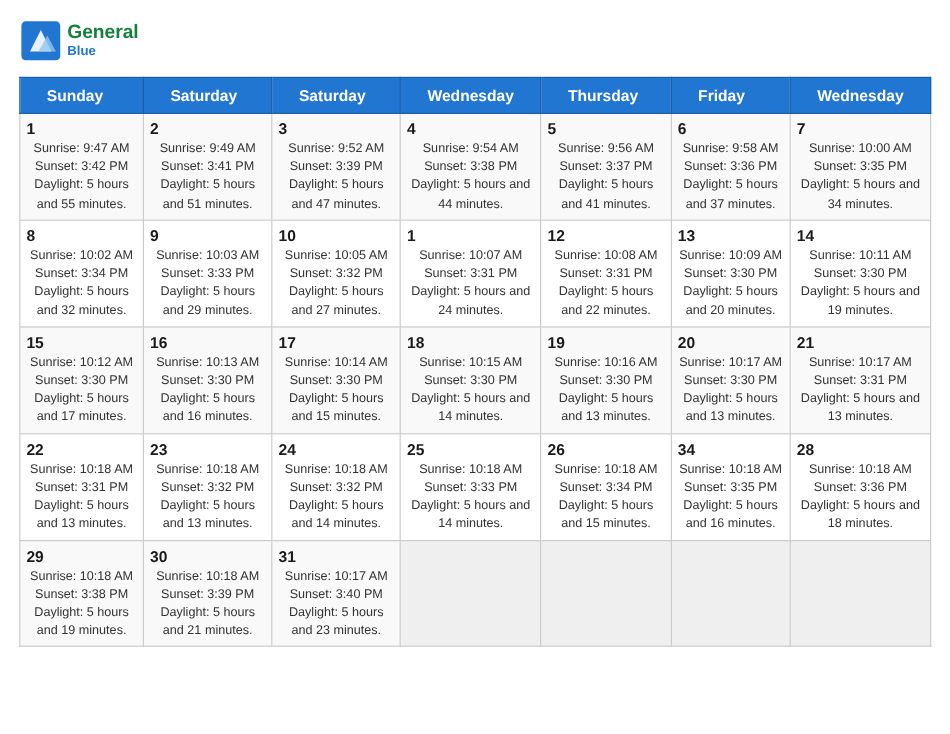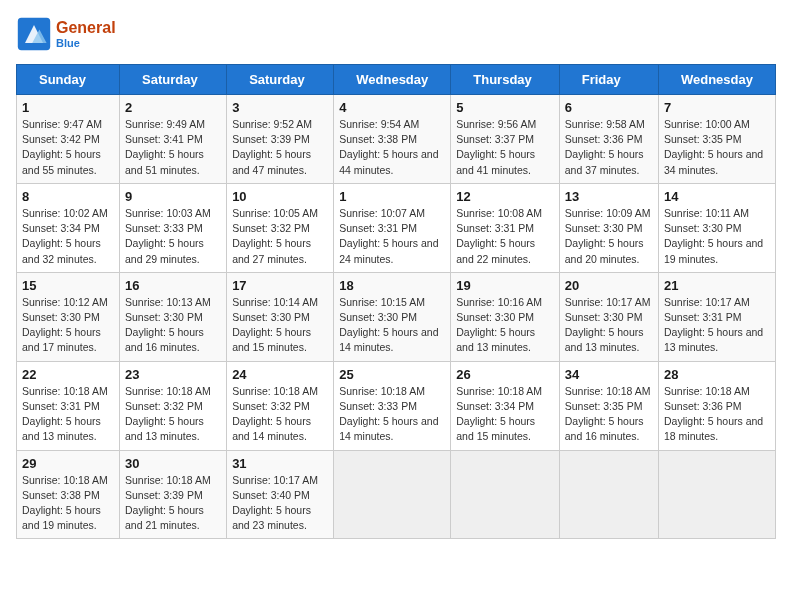--- a/index.html
+++ b/index.html
@@ -69,34 +69,35 @@
       font-size: 13px;
       font-weight: bold;
       color: #1a1a1a;
       display: block;
       margin-bottom: 2px;
     }
     .day-info {
       color: #333;
       font-size: 10.5px;
       line-height: 1.45;
+      text-align: center;
     }
   </style>
 </head>
 <body>
 
 <div class="header">
   <div class="logo">
     <svg class="logo-icon" viewBox="0 0 40 40">
       <rect x="2" y="2" width="36" height="36" rx="4" fill="#2176d2"></rect>
       <polygon points="10,30 20,10 30,30" fill="white" opacity="0.9"></polygon>
       <polygon points="18,30 26,15 34,30" fill="#90c8f0" opacity="0.8"></polygon>
     </svg>
     <div>
-      <div style="font-size:16px;font-weight:bold;color:#c2410c;line-height:1.2;">General</div>
+      <div style="font-size:16px;font-weight:bold;color:#15803d;line-height:1.2;">General</div>
       <div style="font-size:11px;font-weight:bold;color:#2176d2;line-height:1.2;">Blue</div>
     </div>
   </div>
   <div class="title-block">
     <div class="month-title"></div>
     <div class="location"></div>
   </div>
 </div>
 
 <table class="calendar-table">

